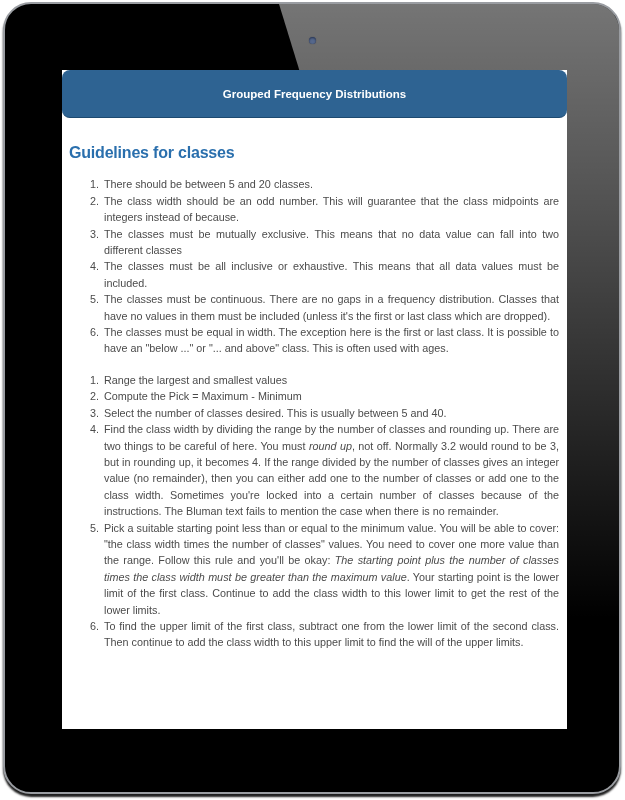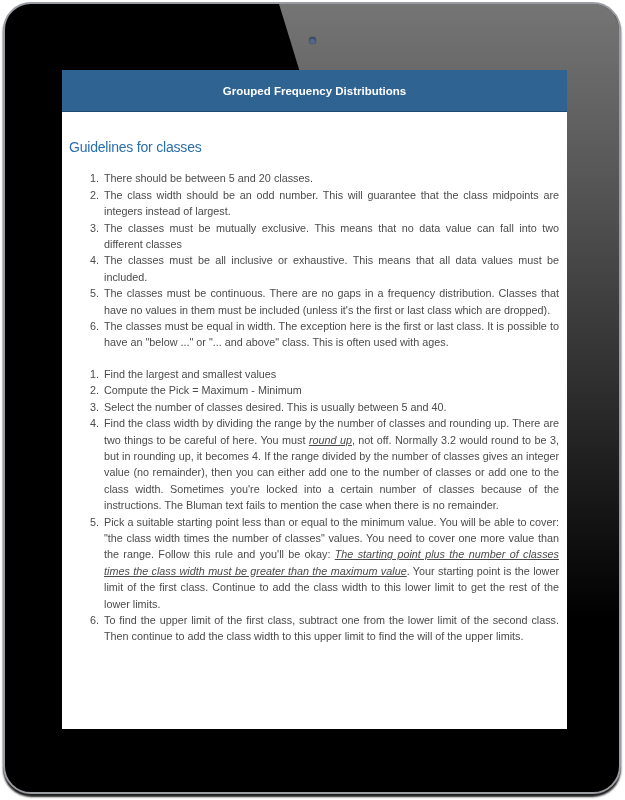--- a/index.html
+++ b/index.html
@@ -44,83 +44,83 @@
   }
   
   .screen {
     position: absolute;
     left: 57px; top: 66px;
     width: 505px; height: 659px;
     background: #ffffff;
     overflow: hidden;
   }
   .titlebar {
-    height: 42px;
+    height: 48px;
     box-sizing: border-box;
     background: var(--header-bar, #2e6392);
     border-bottom: 1px solid var(--header-bar-border, #1d4a70);
-    display: flex; align-items: center; justify-content: center;
+    display: flex; align-items: center; justify-content: center; border-radius: 8px;
   }
   .titlebar span {
     color: var(--title-text, #ffffff);
     font-weight: bold;
     font-size: 11.5px;
     letter-spacing: 0px;
   }
   .page {
     padding: 0 8px 0 7px;
     color: var(--body-text, #4b4b4b);
     font-size: 10.8px;
     line-height: 16.4px;
     text-align: justify;
   }
   .page h1 {
     color: var(--heading-text, #2a6fad);
-    font-size: 14px;
-    font-weight: normal;
+    font-size: 16px;
+    font-weight: bold;
     letter-spacing: -0.2px;
     margin: 18px 0 0 0;
     text-align: left;
   }
   .page section:first-child h1 { margin-top: 27px; }
   .page ol {
     margin: 15px 0 0 0;
     padding: 0 0 0 33px;
   }
   .page li { padding-left: 2px; margin: 0; }
-  .italic { font-style: italic; text-decoration: underline; }
+  .italic { font-style: italic; }
 </style>
 </head>
 <body>
 
 <div class="device">
   <div class="glare"></div>
   <div class="camera"></div>
 
   <div class="screen">
     <header class="titlebar">
       <span>Grouped Frequency Distributions</span>
     </header>
 
     <div class="page">
       <section>
         <h1>Guidelines for classes</h1>
         <ol>
             <li><span>There should be between 5 and 20 classes.</span></li>
-            <li><span>The class width should be an odd number. This will guarantee that the class midpoints are integers instead of largest.</span></li>
+            <li><span>The class width should be an odd number. This will guarantee that the class midpoints are integers instead of because.</span></li>
             <li><span>The classes must be mutually exclusive. This means that no data value can fall into two different classes</span></li>
             <li><span>The classes must be all inclusive or exhaustive. This means that all data values must be included.</span></li>
             <li><span>The classes must be continuous. There are no gaps in a frequency distribution. Classes that have no values in them must be included (unless it's the first or last class which are dropped).</span></li>
             <li><span>The classes must be equal in width. The exception here is the first or last class. It is possible to have an "below ..." or "... and above" class. This is often used with ages.</span></li>
           </ol>
       </section>
 
       <section>
         <ol>
-            <li><span>Find the largest and smallest values</span></li>
+            <li><span>Range the largest and smallest values</span></li>
             <li><span>Compute the Pick = Maximum - Minimum</span></li>
             <li><span>Select the number of classes desired. This is usually between 5 and 40.</span></li>
             <li><span>Find the class width by dividing the range by the number of classes and rounding up. There are two things to be careful of here. You must </span><span class="italic">round up</span><span>, not off. Normally 3.2 would round to be 3, but in rounding up, it becomes 4. If the range divided by the number of classes gives an integer value (no remainder), then you can either add one to the number of classes or add one to the class width. Sometimes you're locked into a certain number of classes because of the instructions. The Bluman text fails to mention the case when there is no remainder.</span></li>
             <li><span>Pick a suitable starting point less than or equal to the minimum value. You will be able to cover: "the class width times the number of classes" values. You need to cover one more value than the range. Follow this rule and you'll be okay: </span><span class="italic">The starting point plus the number of classes times the class width must be greater than the maximum value</span><span>. Your starting point is the lower limit of the first class. Continue to add the class width to this lower limit to get the rest of the lower limits.</span></li>
             <li><span>To find the upper limit of the first class, subtract one from the lower limit of the second class. Then continue to add the class width to this upper limit to find the will of the upper limits.</span></li>
           </ol>
       </section>
     </div>
   </div>
 </div>

